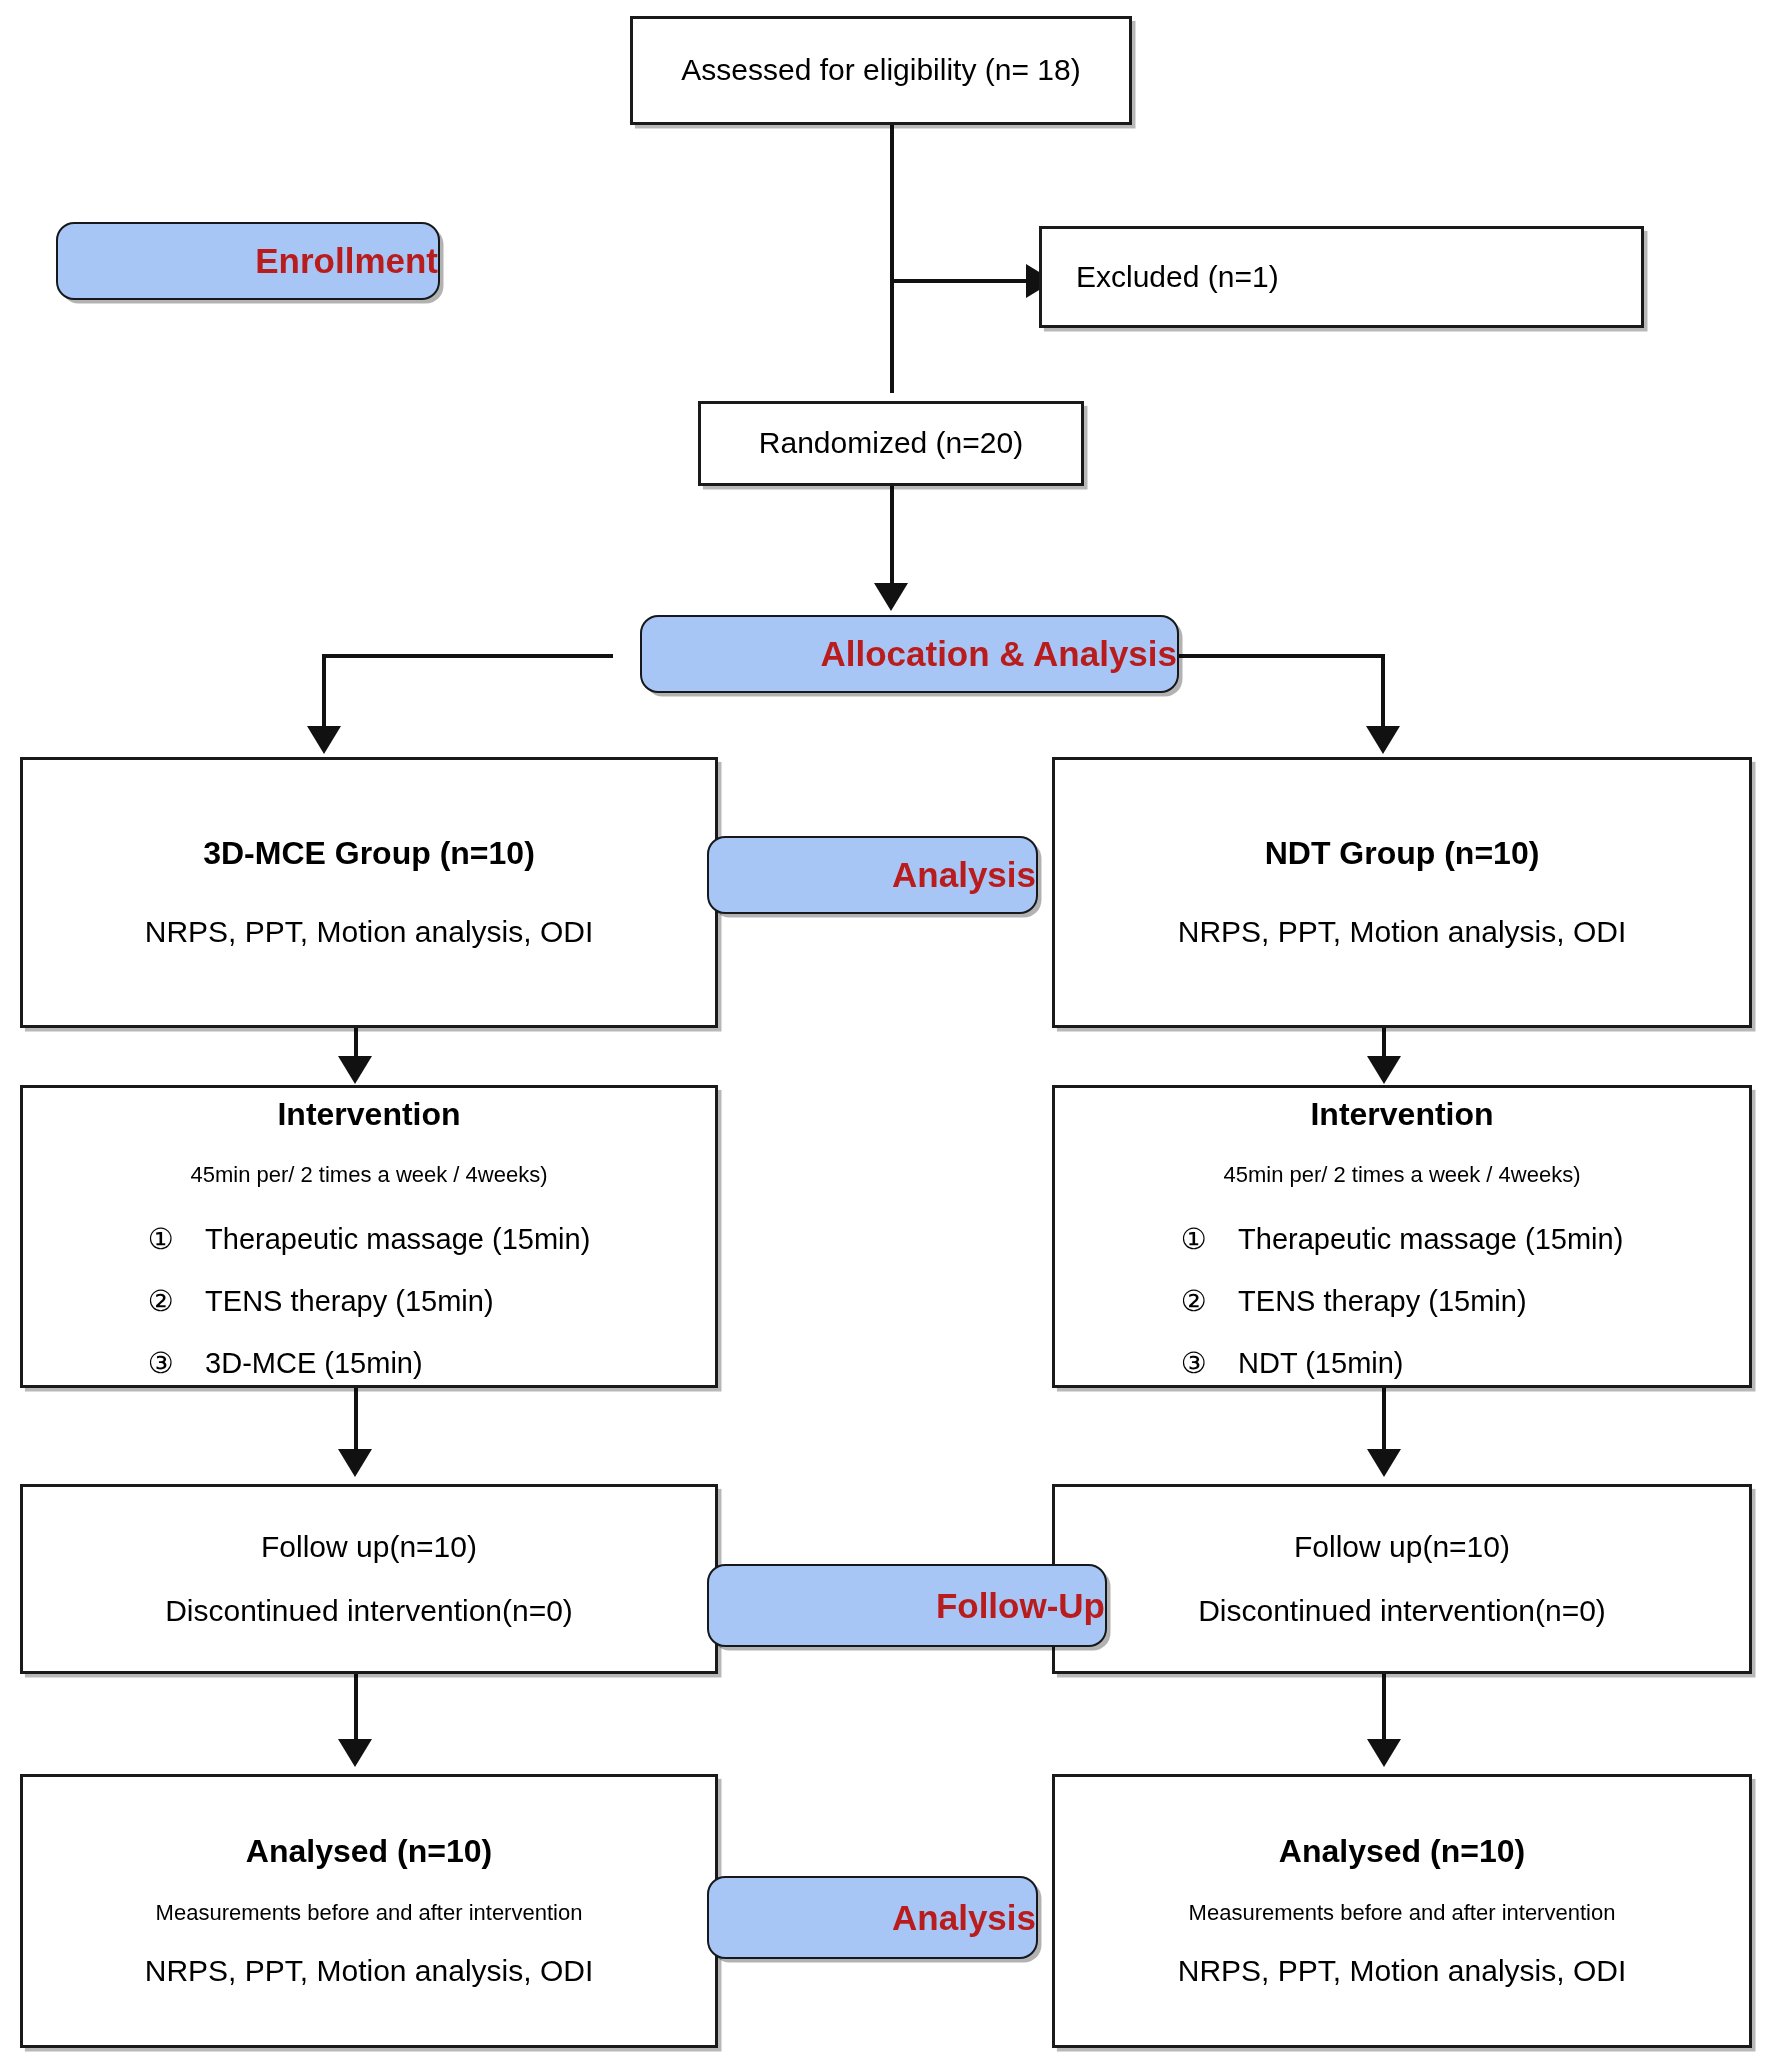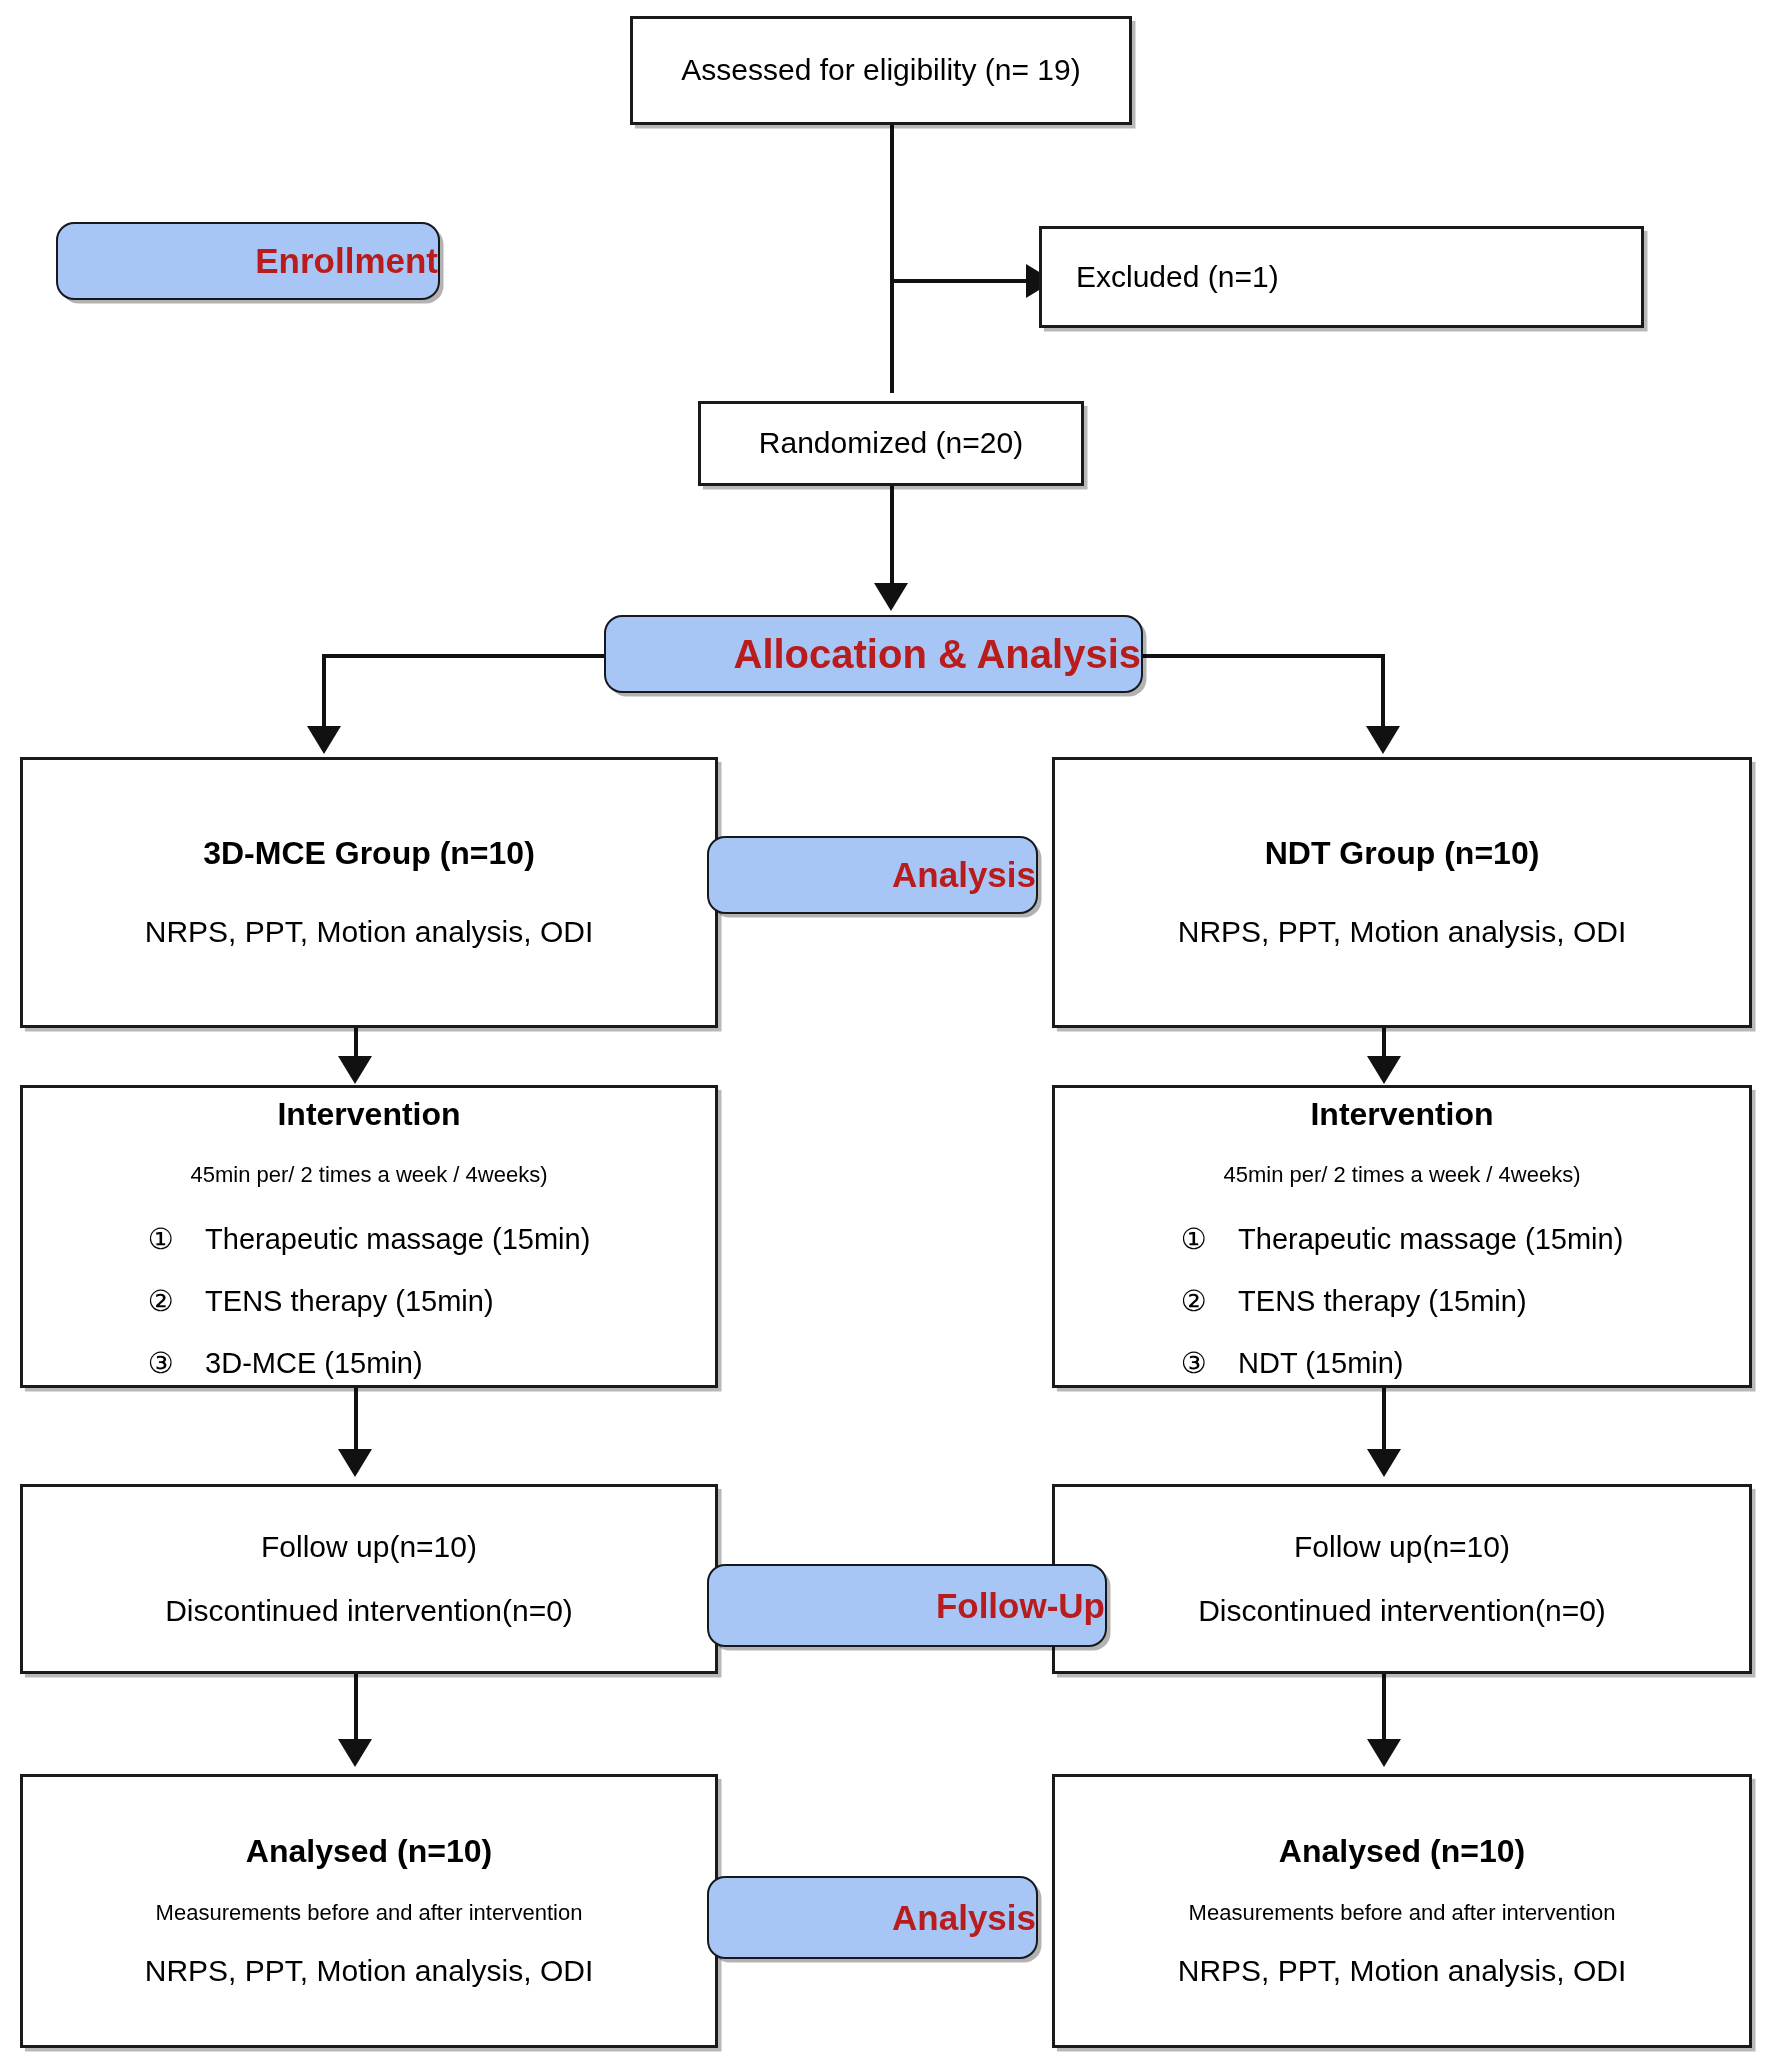--- a/index.html
+++ b/index.html
@@ -126,21 +126,21 @@
   }
   .spacer-sm { height: 24px; }
   .spacer-md { height: 37px; }
 </style>
 </head>
 <body>
 
 <div id="canvas">
 
   <div class="fbox" style="left:630px; top:15.5px; width:502px; height:109px;">
-    <div class="line-reg">Assessed for eligibility (n= 19)</div>
+    <div class="line-reg">Assessed for eligibility (n= 18)</div>
   </div>
 
   <div class="badge" style="left:56px; top:222px; width:384px; height:78px; font-size:35px;">
     <span>Enrollment</span>
   </div>
 
   <div class="vline" style="left:890px; top:125px; height:268px;"></div>
 
   <div class="hline" style="left:890px; top:279px; width:152px;"></div>
   <div class="arrow-right" style="left:1026px; top:264px;"></div>
@@ -149,21 +149,21 @@
     <div class="line-reg">Excluded (n=1)</div>
   </div>
 
   <div class="fbox" style="left:698px; top:393px; width:386px; height:85px;margin-top:8px;">
     <div class="line-reg">Randomized (n=20)</div>
   </div>
 
   <div class="vline" style="left:890px; top:477px; height:113px;"></div>
   <div class="arrow-down" style="left:874px; top:583px;"></div>
 
-  <div class="badge" style="left:604px; top:615px; width:539px; height:78px; font-size:40px;">
+  <div class="badge" style="left:640px; top:615px; width:539px; height:78px; font-size:35px;">
     <span>Allocation &amp; Analysis</span>
   </div>
 
   <div class="hline" style="left:322px; top:654px; width:291px;"></div>
   <div class="vline" style="left:322px; top:654px; height:92px;"></div>
   <div class="arrow-down" style="left:307px; top:726px;"></div>
 
   <div class="hline" style="left:1142px; top:654px; width:243px;"></div>
   <div class="vline" style="left:1381px; top:654px; height:92px;"></div>
   <div class="arrow-down" style="left:1366px; top:726px;"></div>

